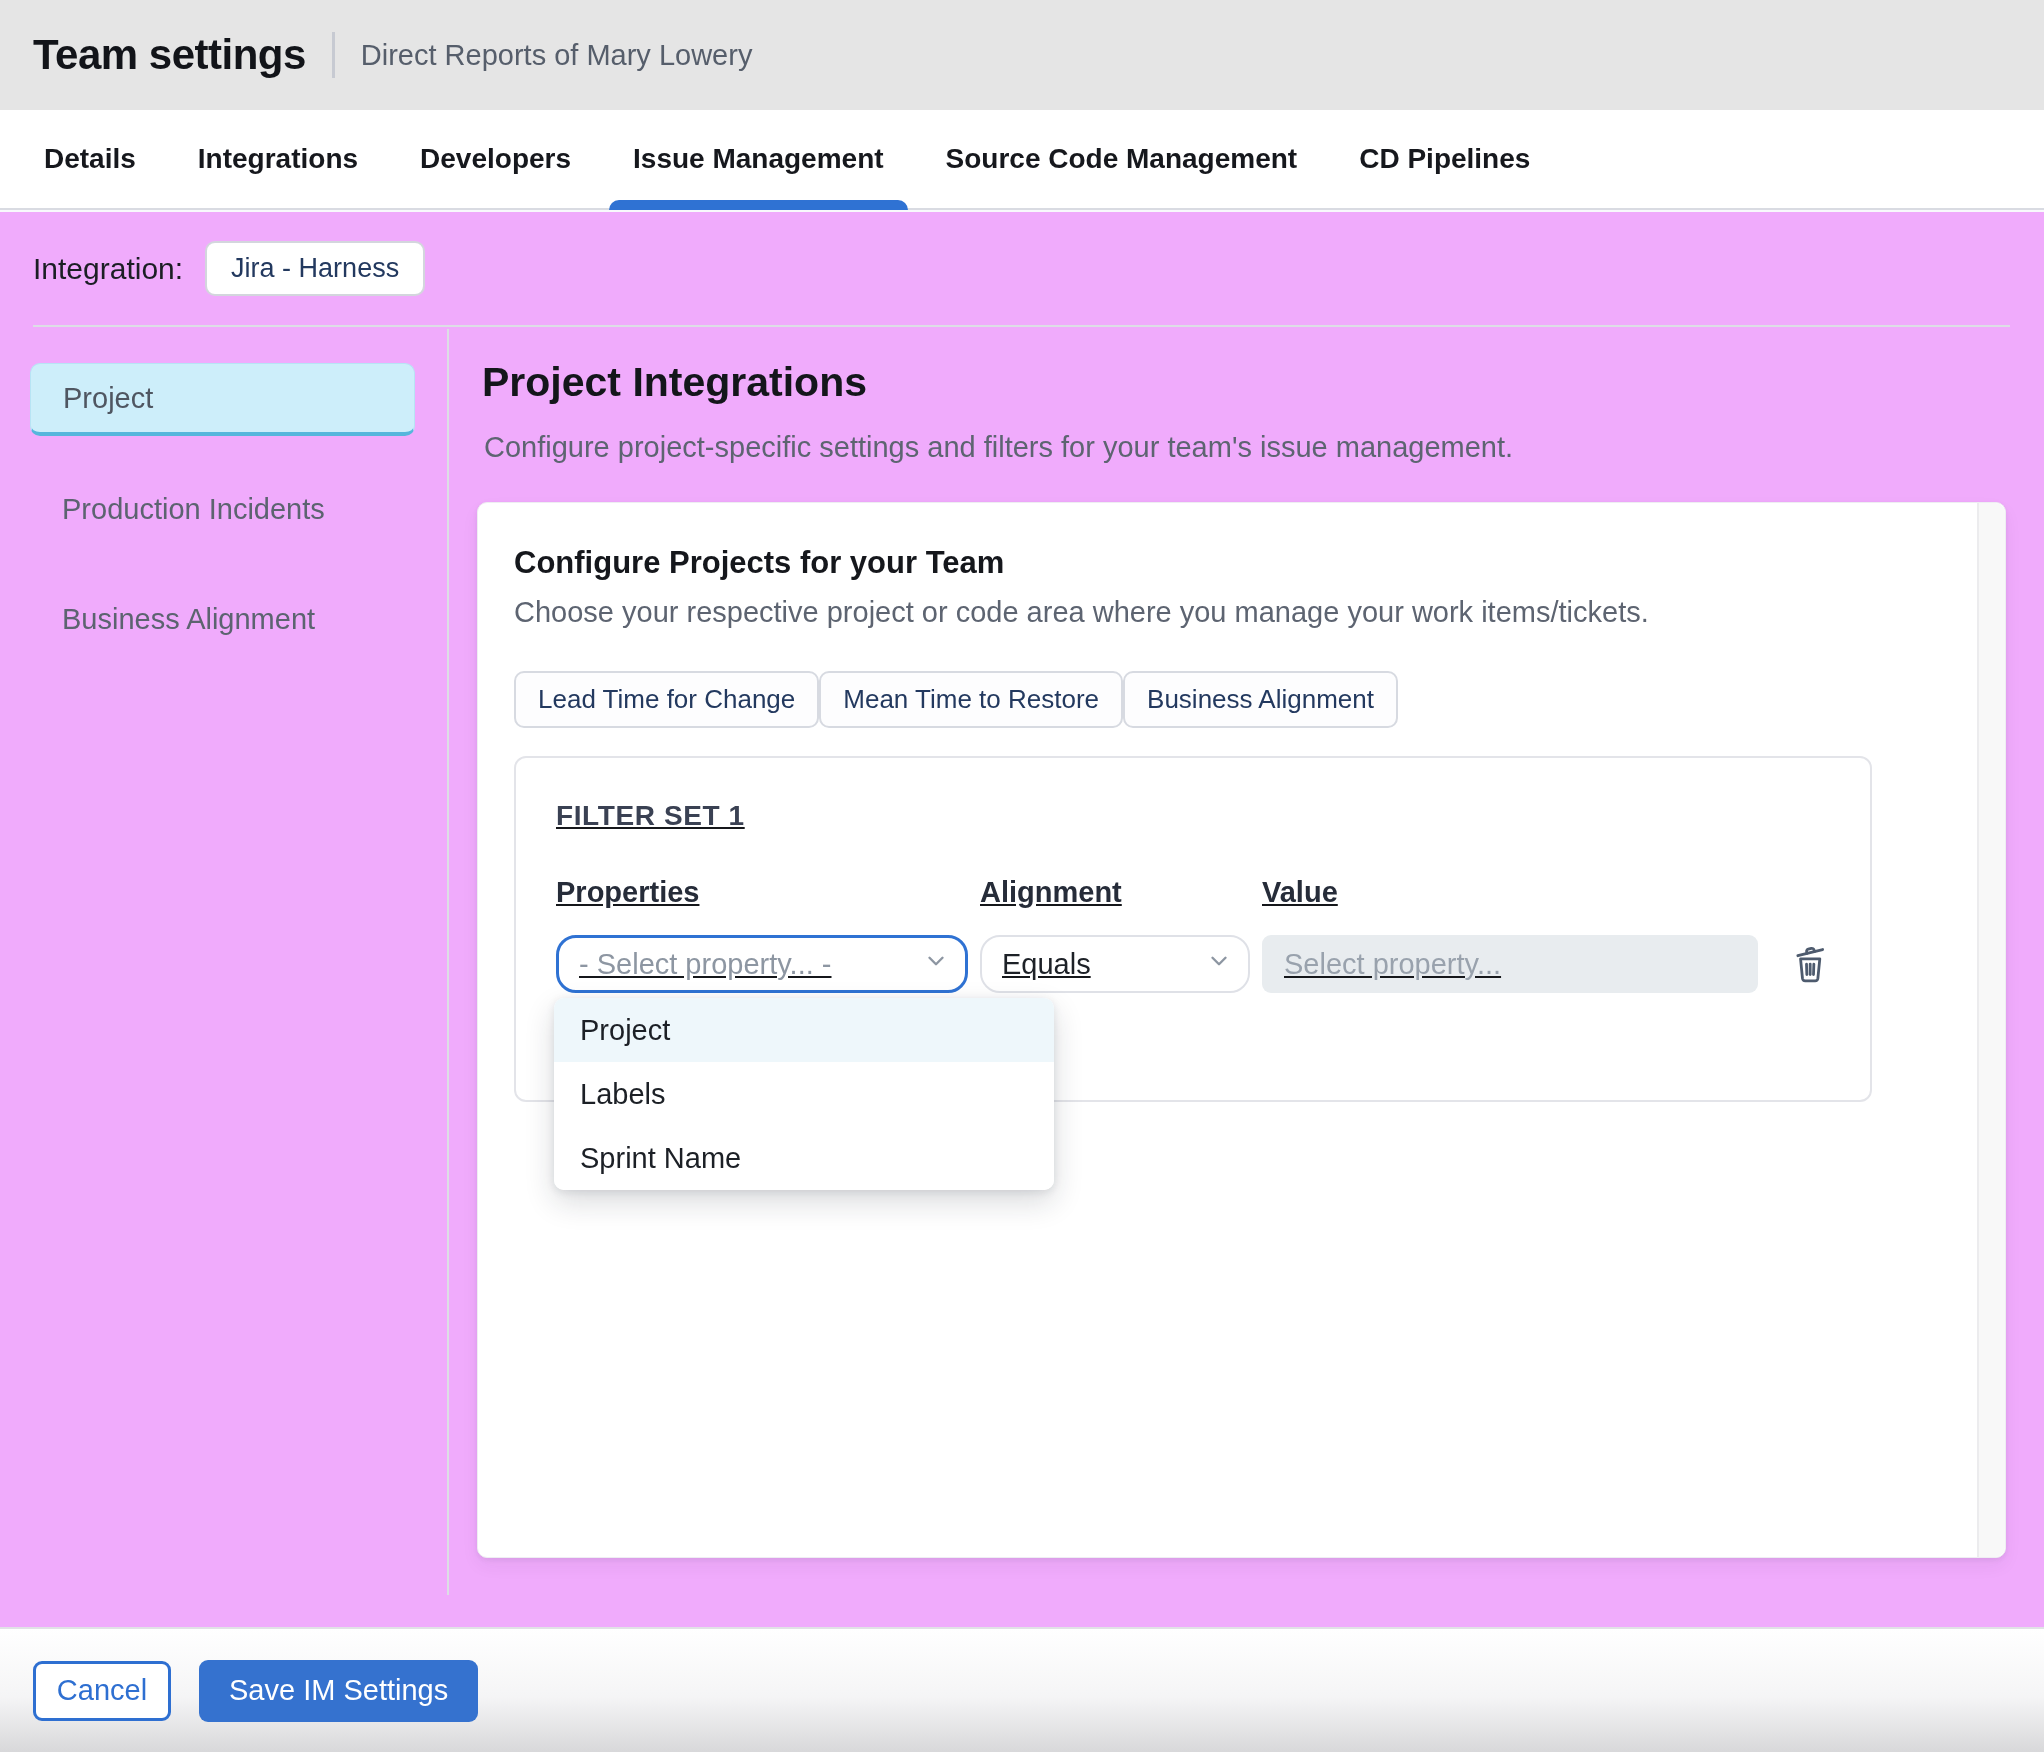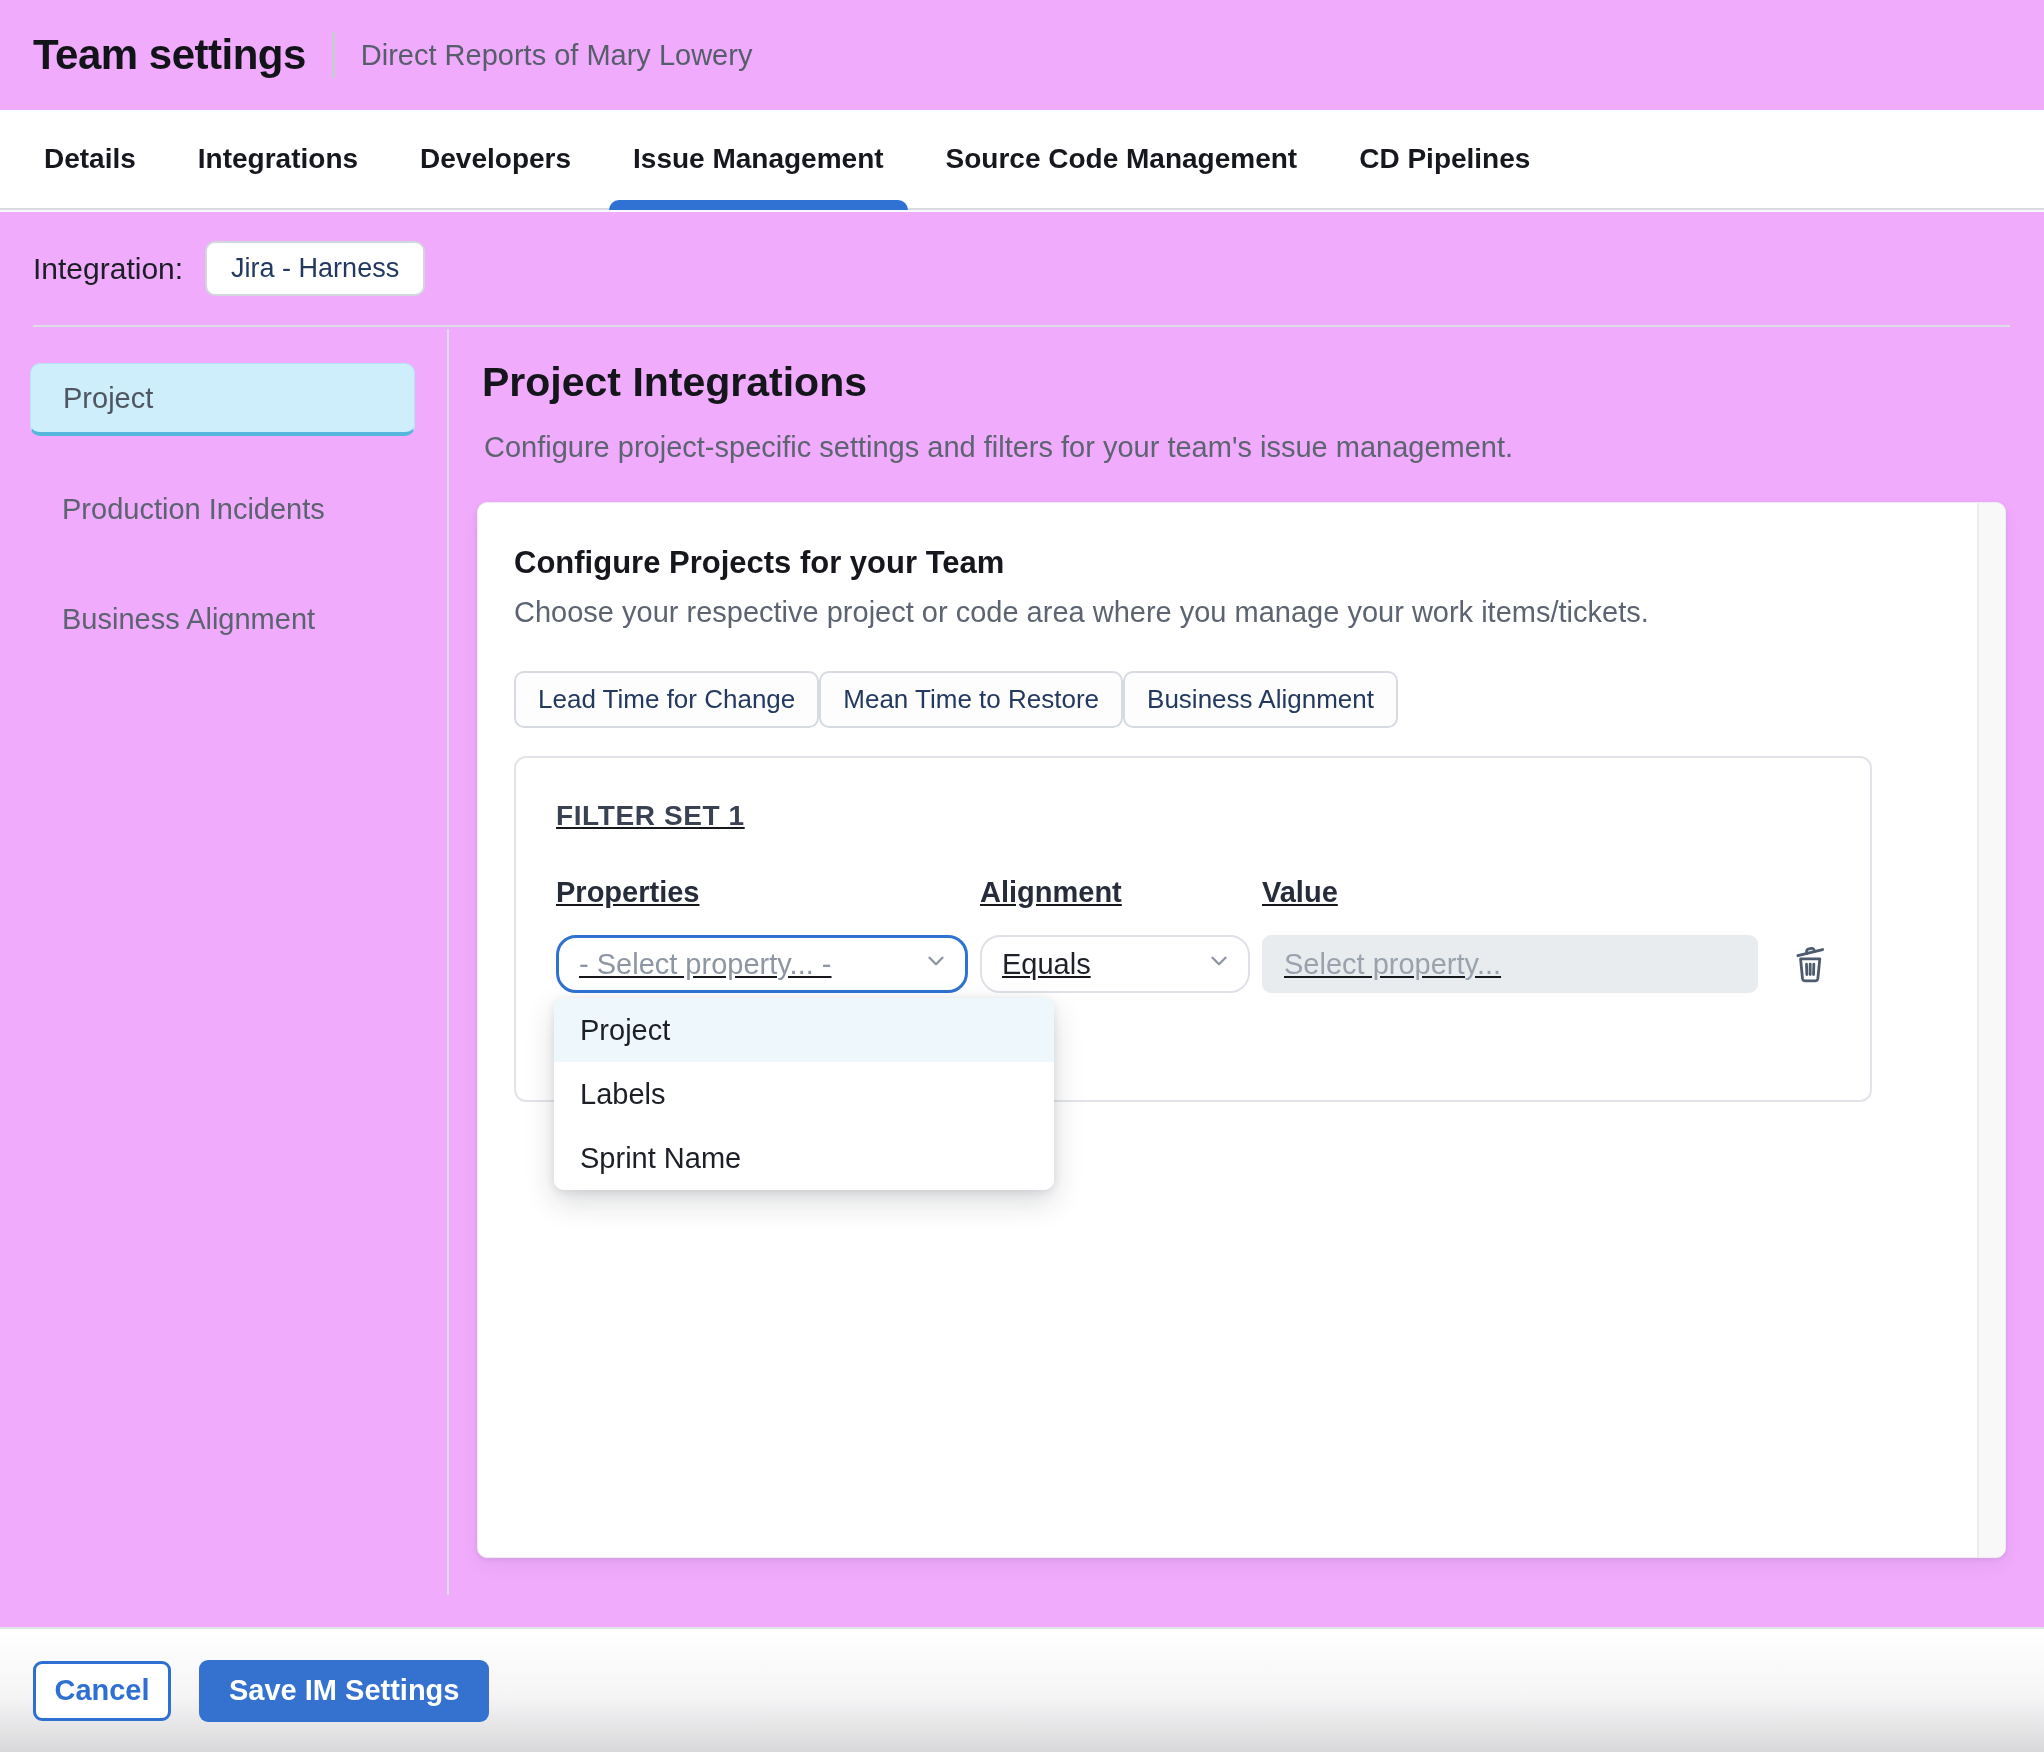--- a/index.html
+++ b/index.html
@@ -6,21 +6,21 @@
   html,body { background:#e9eaec; }
   .app {
     position:relative; width:2044px; height:1752px; overflow:hidden;
     background:#f8f9fc;
     font-family:"Liberation Sans","DejaVu Sans",sans-serif;
     color:#15171b;
   }
   
   .header {
     position:absolute; top:0; left:0; width:100%; height:110px;
-    background:#f0abfc; display:flex; align-items:center; padding-left:33px;
+    background:#e5e5e5; display:flex; align-items:center; padding-left:33px;
   }
   .page-title { font-size:42px; font-weight:700; letter-spacing:-0.5px; color:#121419; }
   .title-sep { width:3px; height:46px; background:#c7cad2; margin:0 26px; }
   .page-subtitle { font-size:29px; color:#565e6b; }
 
   
   .tabbar {
     position:absolute; top:110px; left:0; width:100%; height:100px;
     background:#ffffff; border-bottom:2px solid #d9dbe2;
     display:flex; align-items:center; gap:62px; padding-left:44px;
@@ -119,21 +119,21 @@
   }
   .dd-option.highlighted { background:#eef7fb; }
 
   
   .footer {
     position:absolute; left:0; bottom:0; width:100%; height:125px;
     border-top:2px solid #e1e2e6;
     background:linear-gradient(180deg,#ffffff 0%,#f5f5f6 55%,#d8d8da 100%);
     display:flex; align-items:center; gap:28px; padding-left:33px;
   }
-  .btn { font-family:inherit; font-size:29px; font-weight:700; border-radius:9px; cursor:pointer; }
+  .btn { font-family:inherit; font-size:29px; font-weight:400; border-radius:9px; cursor:pointer; }
   .btn-cancel { width:138px; height:60px; background:#ffffff; color:#2e6fd1; border:3px solid #2e6fd1; }
   .btn-save   { height:62px; padding:0 30px; background:#3572cf; color:#ffffff; border:none; }
 </style>
 </head>
 <body>
 
 <div class="app">
 
   <header class="header">
     <h1 class="page-title">Team settings</h1>

